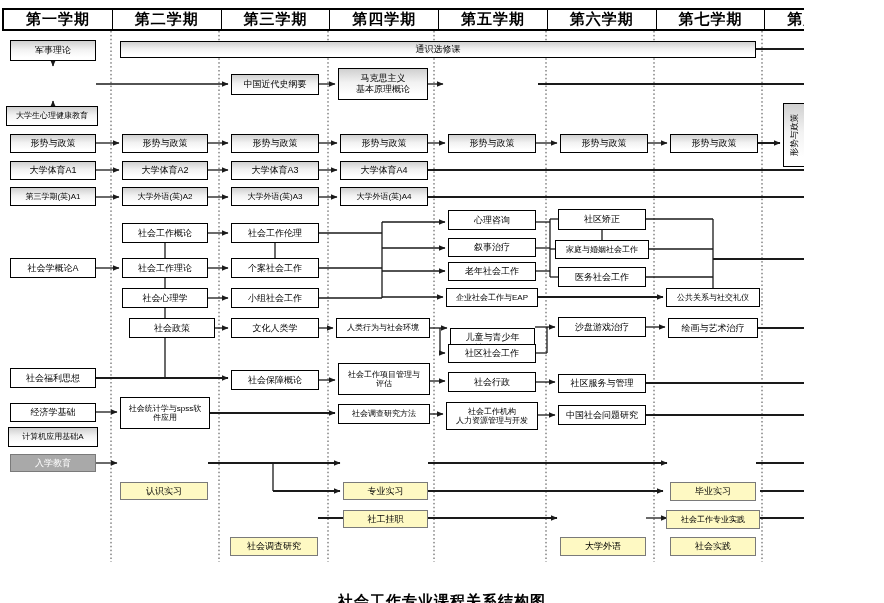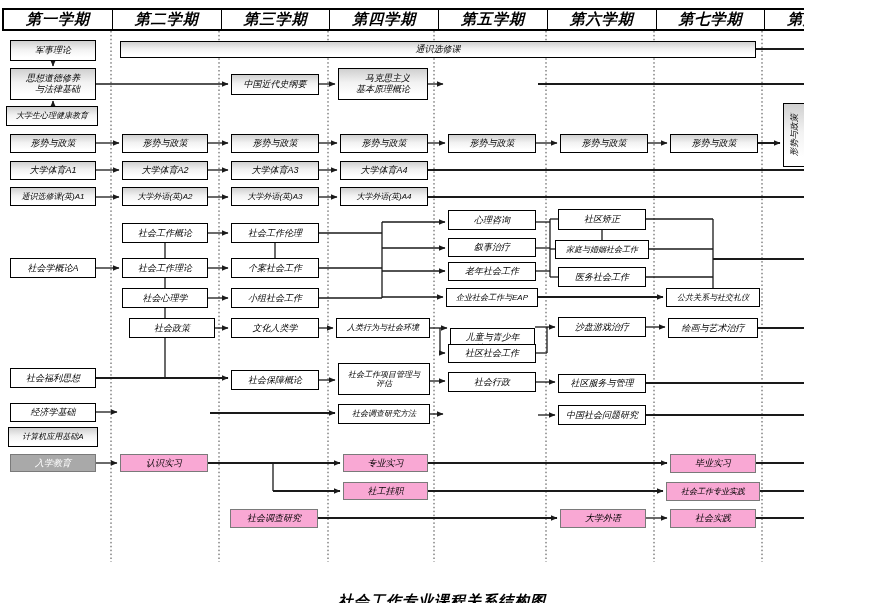--- a/index.html
+++ b/index.html
@@ -1,30 +1,30 @@
 <!DOCTYPE html>
 <html><head>
 <meta charset="utf-8">
 <style>
   html,body { margin:0; padding:0; background:#fff; }
   #stage {
     position:relative; width:804px; height:603px; background:#fff; overflow:hidden;
-    font-family:"Liberation Sans","DejaVu Sans",sans-serif; color:#000;font-style:italic;
+    font-family:"Liberation Sans","DejaVu Sans",sans-serif; color:#000;
   }
   #wires { position:absolute; left:0; top:0; width:884px; height:603px; }
   .hdr { position:absolute; left:2px; top:8px; width:873px; height:23px; display:flex;
          border:2px solid #000; background:#fff; box-sizing:border-box; }
   .hcell { flex:1; display:flex; align-items:center; justify-content:center;
            font-weight:bold; font-size:15px; border-right:1px solid #000; letter-spacing:1px; }
   .hcell:last-child { border-right:none; }
   .box { position:absolute; border:1px solid #000; background:#fff; box-sizing:border-box;
          display:flex; align-items:center; justify-content:center; text-align:center;
          font-size:9px; line-height:1.18; white-space:pre-line; overflow:hidden; }
-  .g   { background:linear-gradient(to bottom,#d0d0d0 0%,#f2f2f2 45%,#ffffff 85%);text-align:right; }
-  .p   { background:#f9a8d4; border-color:#7a7a7a; }
+  .g   { background:linear-gradient(to bottom,#d0d0d0 0%,#f2f2f2 45%,#ffffff 85%); }
+  .p   { background:#fef9c3; border-color:#7a7a7a;margin-top:28px; }
   .pd  { background:#a9a9a9; border-color:#7a7a7a; color:#fff; }
   .sm  { font-size:8px; }
   .thesis { background:#bfbfbf; border-color:#8f8f8f; font-weight:bold; font-size:13px;
             writing-mode:vertical-rl; letter-spacing:3px; }
   .vbox { position:relative; }
   .vbox .rot { position:absolute; left:50%; top:50%; white-space:nowrap;
                transform:translate(-50%,-50%) rotate(-90deg); font-size:8.5px; }
   #legend { position:absolute; left:3px; top:480px; width:95px; height:90px;
             background:#d9d9d9; border:1px solid #000; box-sizing:border-box;
             clip-path:polygon(0 0,100% 0,100% calc(100% - 11px),calc(100% - 11px) 100%,0 100%); }
@@ -162,41 +162,41 @@
     <div class="hcell">第二学期</div>
     <div class="hcell">第三学期</div>
     <div class="hcell">第四学期</div>
     <div class="hcell">第五学期</div>
     <div class="hcell">第六学期</div>
     <div class="hcell">第七学期</div>
     <div class="hcell">第八学期</div>
   </div>
 
   <div class="box g" style="left:10px;top:40px;width:86px;height:21px">军事理论</div>
-  <div class="box g" style="left:10px;top:68px;width:86px;height:32px">思想道德修养
-与法律基础</div>
   <div class="box g sm" style="left:6px;top:106px;width:92px;height:20px">大学生心理健康教育</div>
   <div class="box g" style="left:10px;top:134px;width:86px;height:19px">形势与政策</div>
   <div class="box g" style="left:10px;top:161px;width:86px;height:19px">大学体育A1</div>
-  <div class="box g sm" style="left:10px;top:187px;width:86px;height:19px">通识选修课(英)A1</div>
+  <div class="box g sm" style="left:10px;top:187px;width:86px;height:19px">第三学期(英)A1</div>
   <div class="box" style="left:10px;top:258px;width:86px;height:20px">社会学概论A</div>
   <div class="box" style="left:10px;top:368px;width:86px;height:20px">社会福利思想</div>
   <div class="box" style="left:10px;top:403px;width:86px;height:19px">经济学基础</div>
   <div class="box g sm" style="left:8px;top:427px;width:90px;height:20px">计算机应用基础A</div>
   <div class="box pd" style="left:10px;top:454px;width:86px;height:18px">入学教育</div>
 
   <div class="box g" style="left:120px;top:41px;width:636px;height:17px">通识选修课</div>
 
   <div class="box g" style="left:122px;top:134px;width:86px;height:19px">形势与政策</div>
   <div class="box g" style="left:122px;top:161px;width:86px;height:19px">大学体育A2</div>
   <div class="box g sm" style="left:122px;top:187px;width:86px;height:19px">大学外语(英)A2</div>
   <div class="box" style="left:122px;top:223px;width:86px;height:20px">社会工作概论</div>
   <div class="box" style="left:122px;top:258px;width:86px;height:20px">社会工作理论</div>
   <div class="box" style="left:122px;top:288px;width:86px;height:20px">社会心理学</div>
   <div class="box" style="left:129px;top:318px;width:86px;height:20px">社会政策</div>
+  <div class="box sm" style="left:120px;top:397px;width:90px;height:32px">社会统计学与spss软
+件应用</div>
   <div class="box p" style="left:120px;top:454px;width:88px;height:18px">认识实习</div>
 
   <div class="box g" style="left:231px;top:74px;width:88px;height:21px">中国近代史纲要</div>
   <div class="box g" style="left:231px;top:134px;width:88px;height:19px">形势与政策</div>
   <div class="box g" style="left:231px;top:161px;width:88px;height:19px">大学体育A3</div>
   <div class="box g sm" style="left:231px;top:187px;width:88px;height:19px">大学外语(英)A3</div>
   <div class="box" style="left:231px;top:223px;width:88px;height:20px">社会工作伦理</div>
   <div class="box" style="left:231px;top:258px;width:88px;height:20px">个案社会工作</div>
   <div class="box" style="left:231px;top:288px;width:88px;height:20px">小组社会工作</div>
   <div class="box" style="left:231px;top:318px;width:88px;height:20px">文化人类学</div>
@@ -217,20 +217,22 @@
 
   <div class="box g" style="left:448px;top:134px;width:88px;height:19px">形势与政策</div>
   <div class="box" style="left:448px;top:210px;width:88px;height:20px">心理咨询</div>
   <div class="box" style="left:448px;top:238px;width:88px;height:19px">叙事治疗</div>
   <div class="box" style="left:448px;top:262px;width:88px;height:19px">老年社会工作</div>
   <div class="box sm" style="left:446px;top:288px;width:92px;height:19px">企业社会工作与EAP</div>
   <div class="box" style="left:450px;top:328px;width:85px;height:30px">儿童与青少年
 社会工作</div>
   <div class="box" style="left:448px;top:344px;width:88px;height:19px">社区社会工作</div>
   <div class="box" style="left:448px;top:372px;width:88px;height:20px">社会行政</div>
+  <div class="box sm" style="left:446px;top:402px;width:92px;height:28px">社会工作机构
+人力资源管理与开发</div>
 
   <div class="box g" style="left:560px;top:134px;width:88px;height:19px">形势与政策</div>
   <div class="box" style="left:558px;top:209px;width:88px;height:21px">社区矫正</div>
   <div class="box sm" style="left:555px;top:240px;width:94px;height:19px">家庭与婚姻社会工作</div>
   <div class="box" style="left:558px;top:267px;width:88px;height:20px">医务社会工作</div>
   <div class="box" style="left:558px;top:317px;width:88px;height:20px">沙盘游戏治疗</div>
   <div class="box" style="left:558px;top:374px;width:88px;height:19px">社区服务与管理</div>
   <div class="box" style="left:558px;top:405px;width:88px;height:20px">中国社会问题研究</div>
   <div class="box p" style="left:560px;top:509px;width:86px;height:19px">大学外语</div>
 

